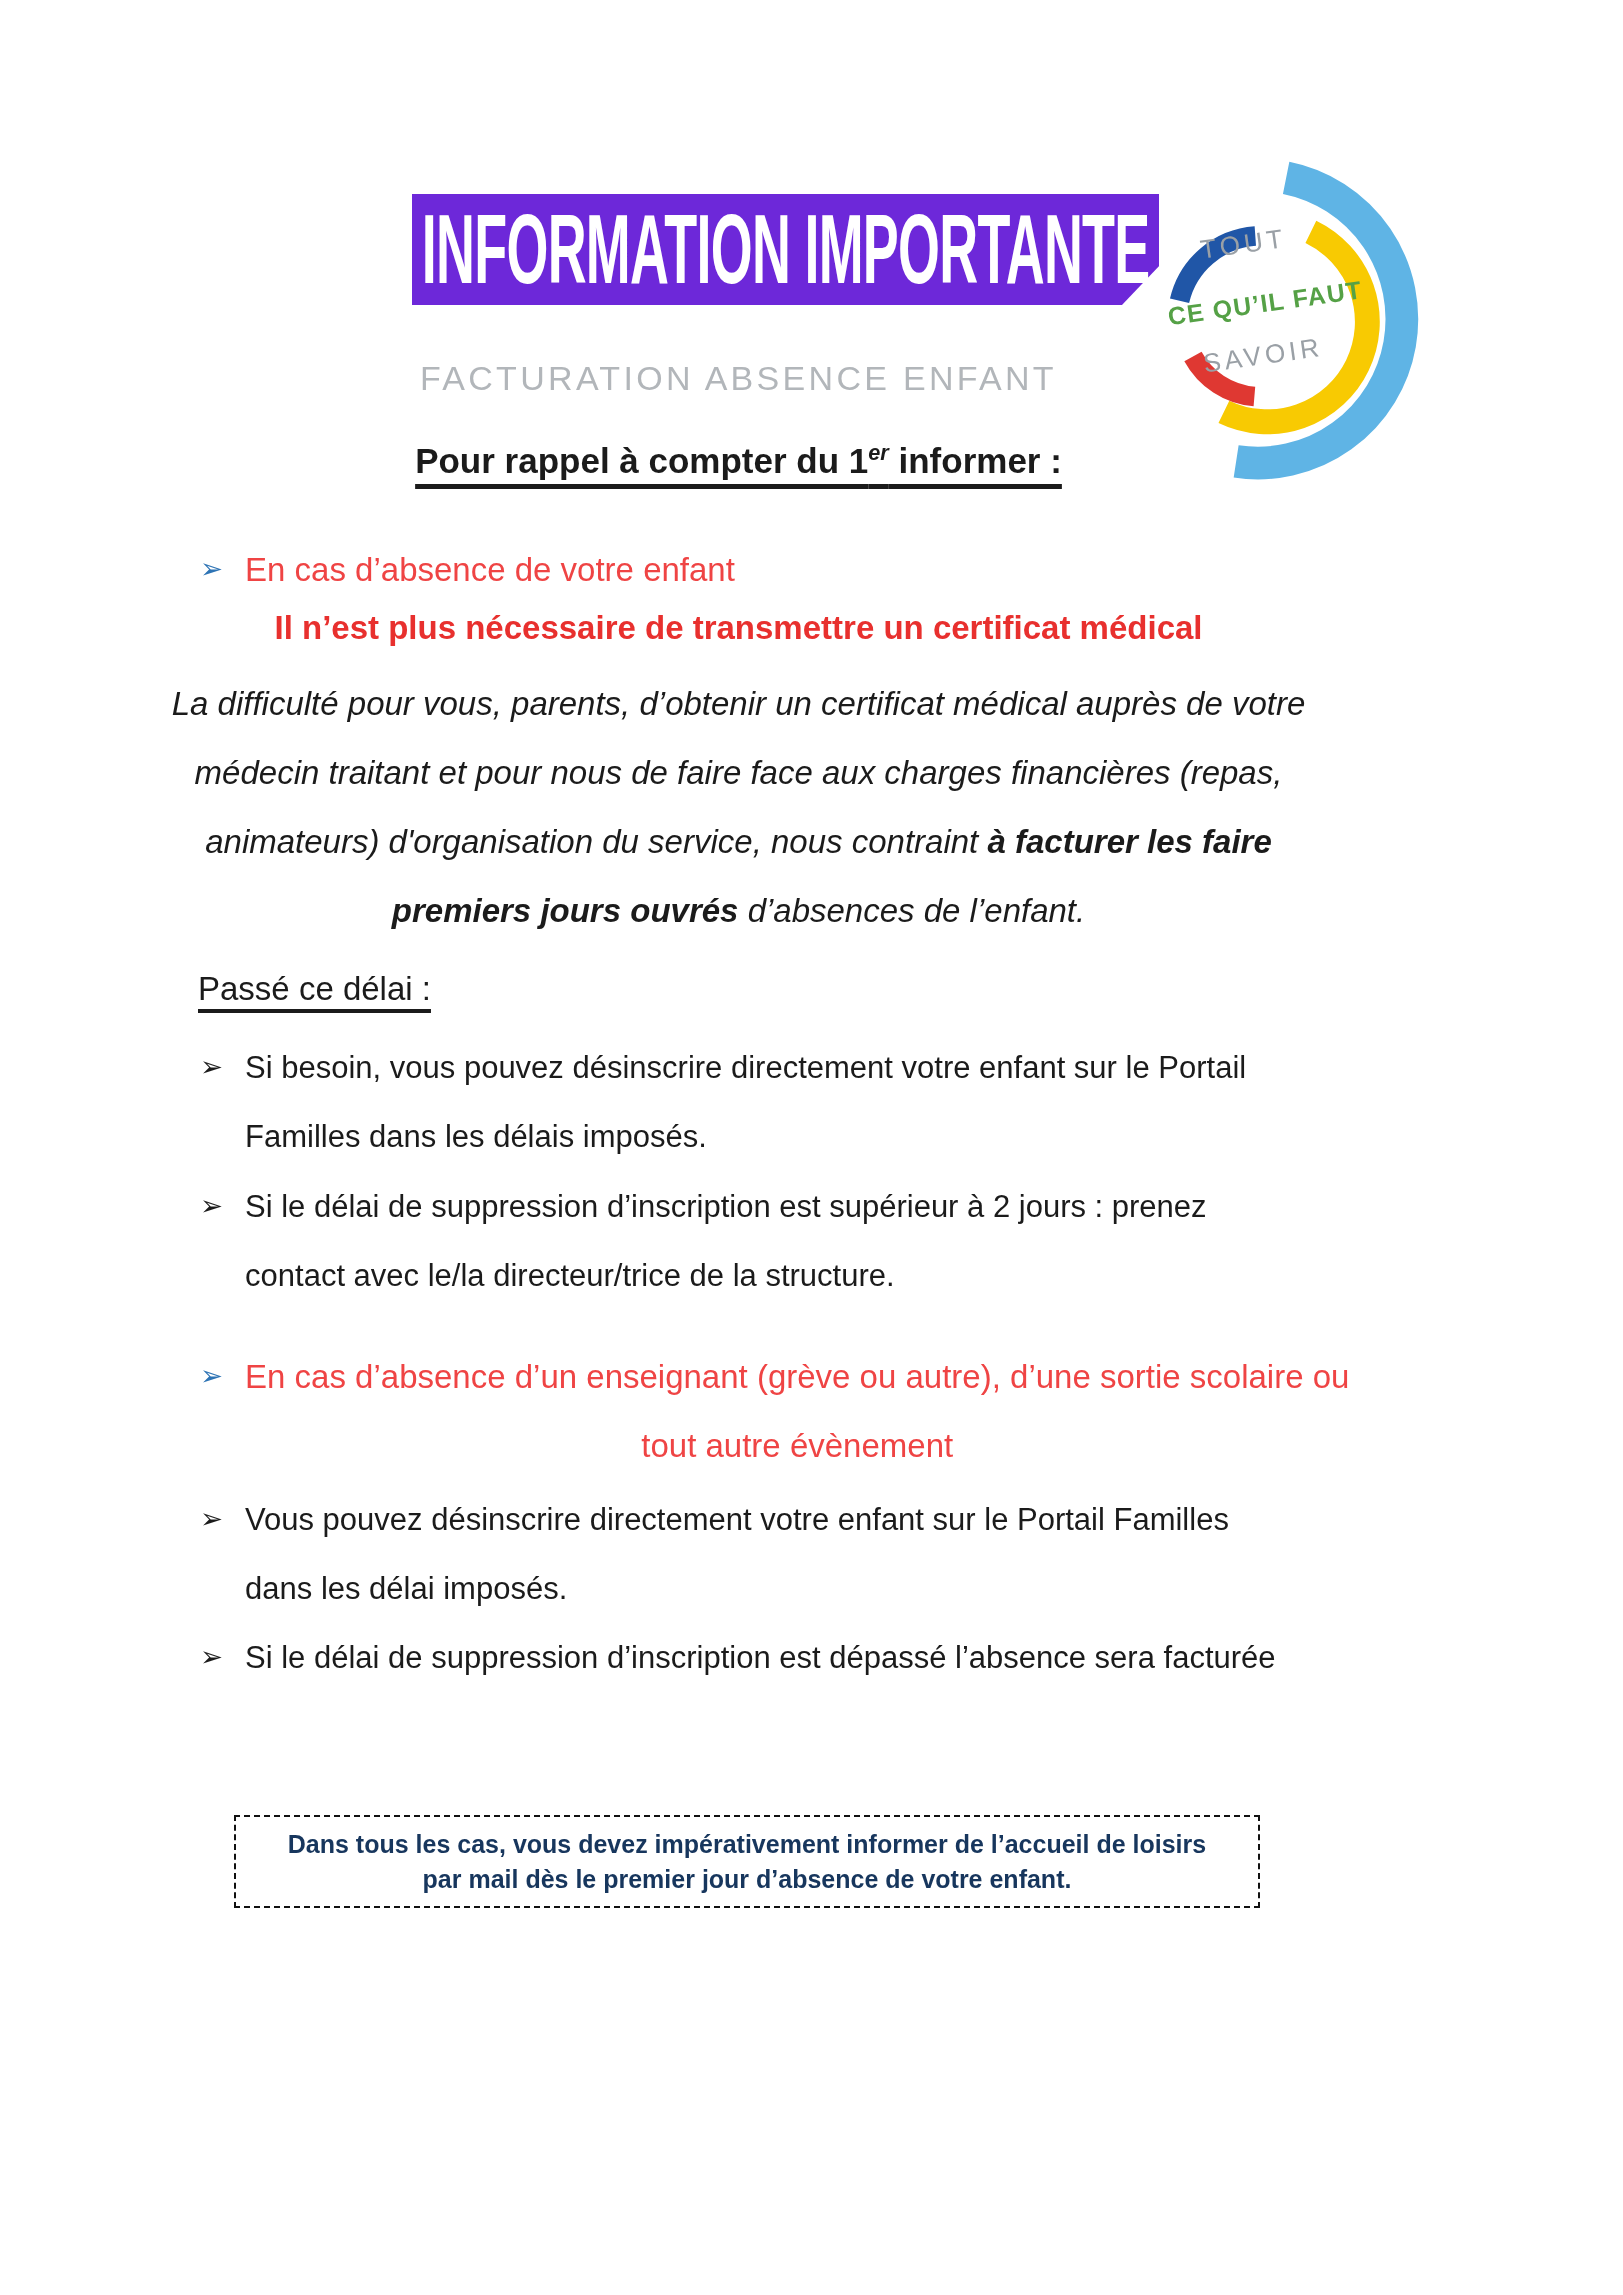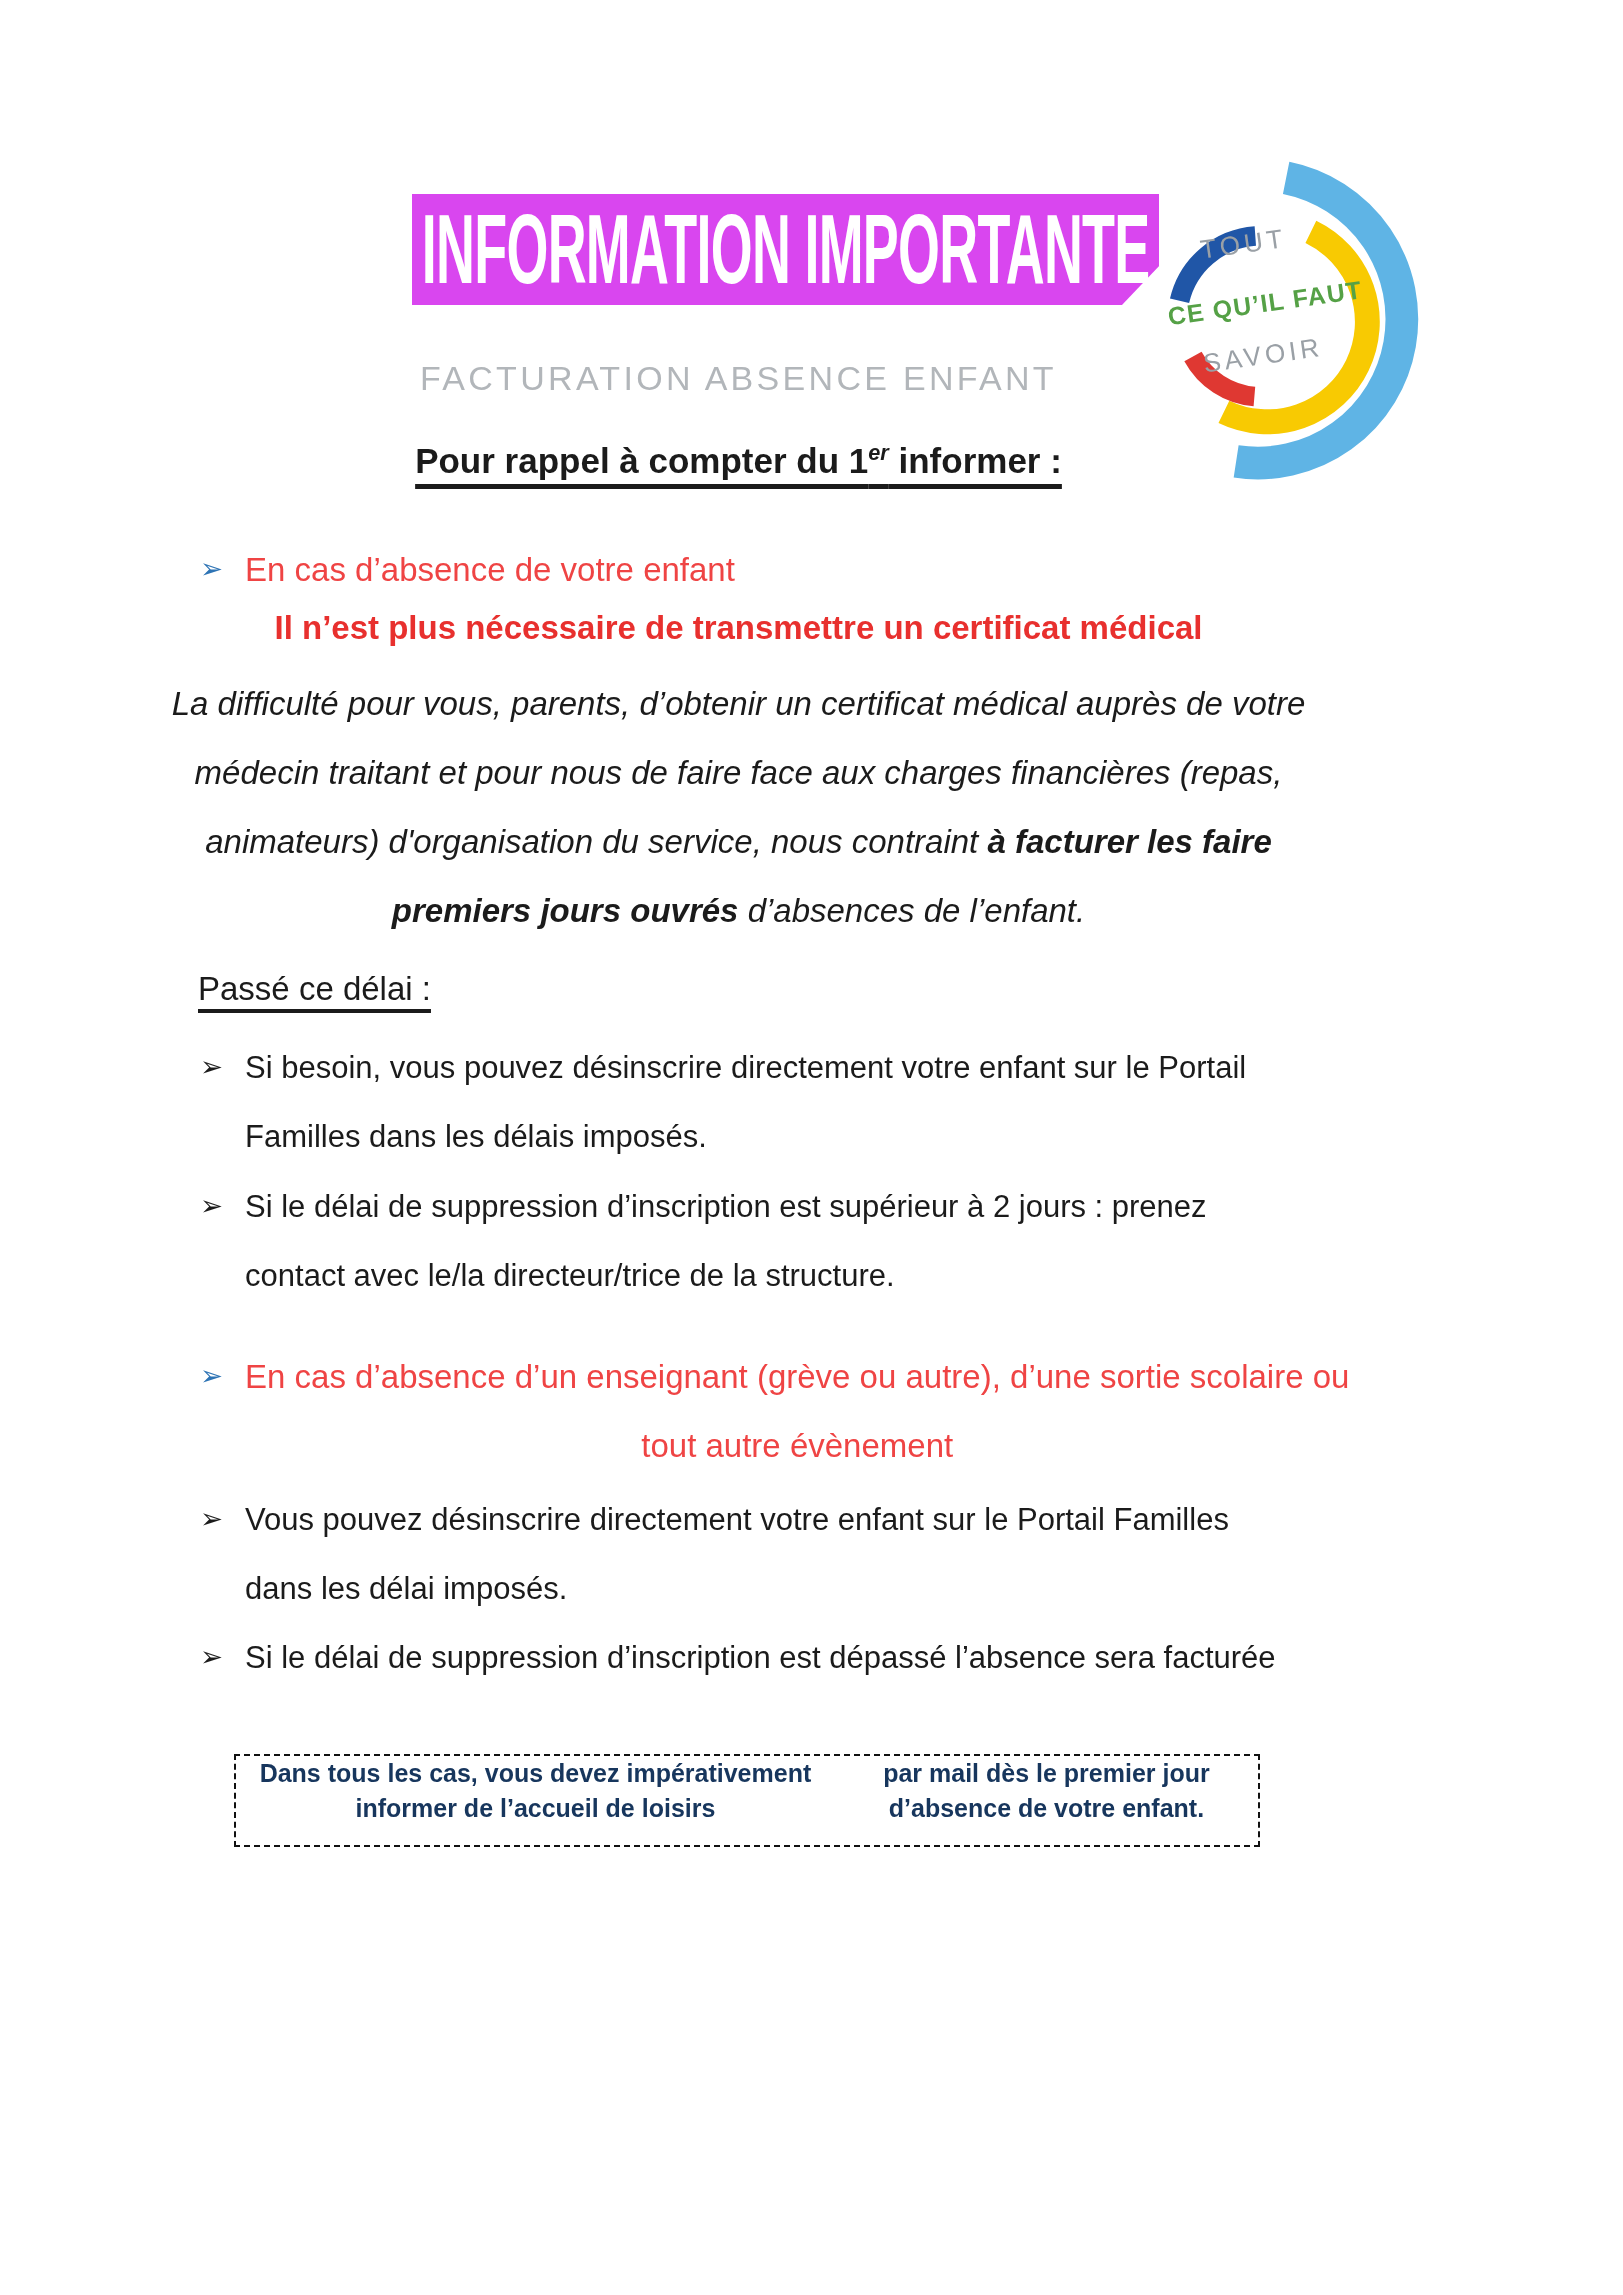--- a/index.html
+++ b/index.html
@@ -3,21 +3,21 @@
 <meta charset="utf-8">
 <style>
   html,body{margin:0;padding:0;background:#e9e9e9;}
   .page{
     position:relative; width:1623px; height:2295px; background:#ffffff;
     overflow:hidden; font-family:"Liberation Sans", sans-serif; color:#1b1b1b;
   }
   
   .banner{
     position:absolute; left:412px; top:194px; width:747px; height:111px;
-    background:#d946ef; display:flex; align-items:center; justify-content:center;
+    background:#6d28d9; display:flex; align-items:center; justify-content:center;
   }
   .banner span{
     color:#ffffff; font-weight:bold; font-size:98px; white-space:nowrap;
     transform:scaleX(0.55); letter-spacing:-1.3px;
   }
   .banner-notch{
     position:absolute; left:1121px; top:263px; width:41px; height:43px;
     background:#ffffff; clip-path:polygon(100% 0, 100% 100%, 0 100%);
   }
   
@@ -45,23 +45,23 @@
     color:#ef4444; text-decoration-thickness:3.3px;
     text-underline-offset:10.5px;
     text-align:center;
   }
   .passe{
     position:absolute; left:198px; top:970px; font-size:33px;
     text-decoration:underline; text-decoration-thickness:3.9px; text-underline-offset:9.2px;
   }
   
   .notice{
-    position:absolute; left:234px; top:1754px; width:1026px; height:93px;
+    position:absolute; left:234px; top:1815px; width:1026px; height:93px;
     border:2px dashed #111111; box-sizing:border-box;
-    display:flex; flex-direction:row; justify-content:center; text-align:center;
+    display:flex; flex-direction:column; justify-content:center; text-align:center;
   }
   .notice span{ display:block; font-size:25px; font-weight:bold; color:#17365d; line-height:35px; }
 </style>
 </head>
 <body>
 
 <div class="page">
 
   <div class="banner">
     <span>INFORMATION IMPORTANTE</span>

